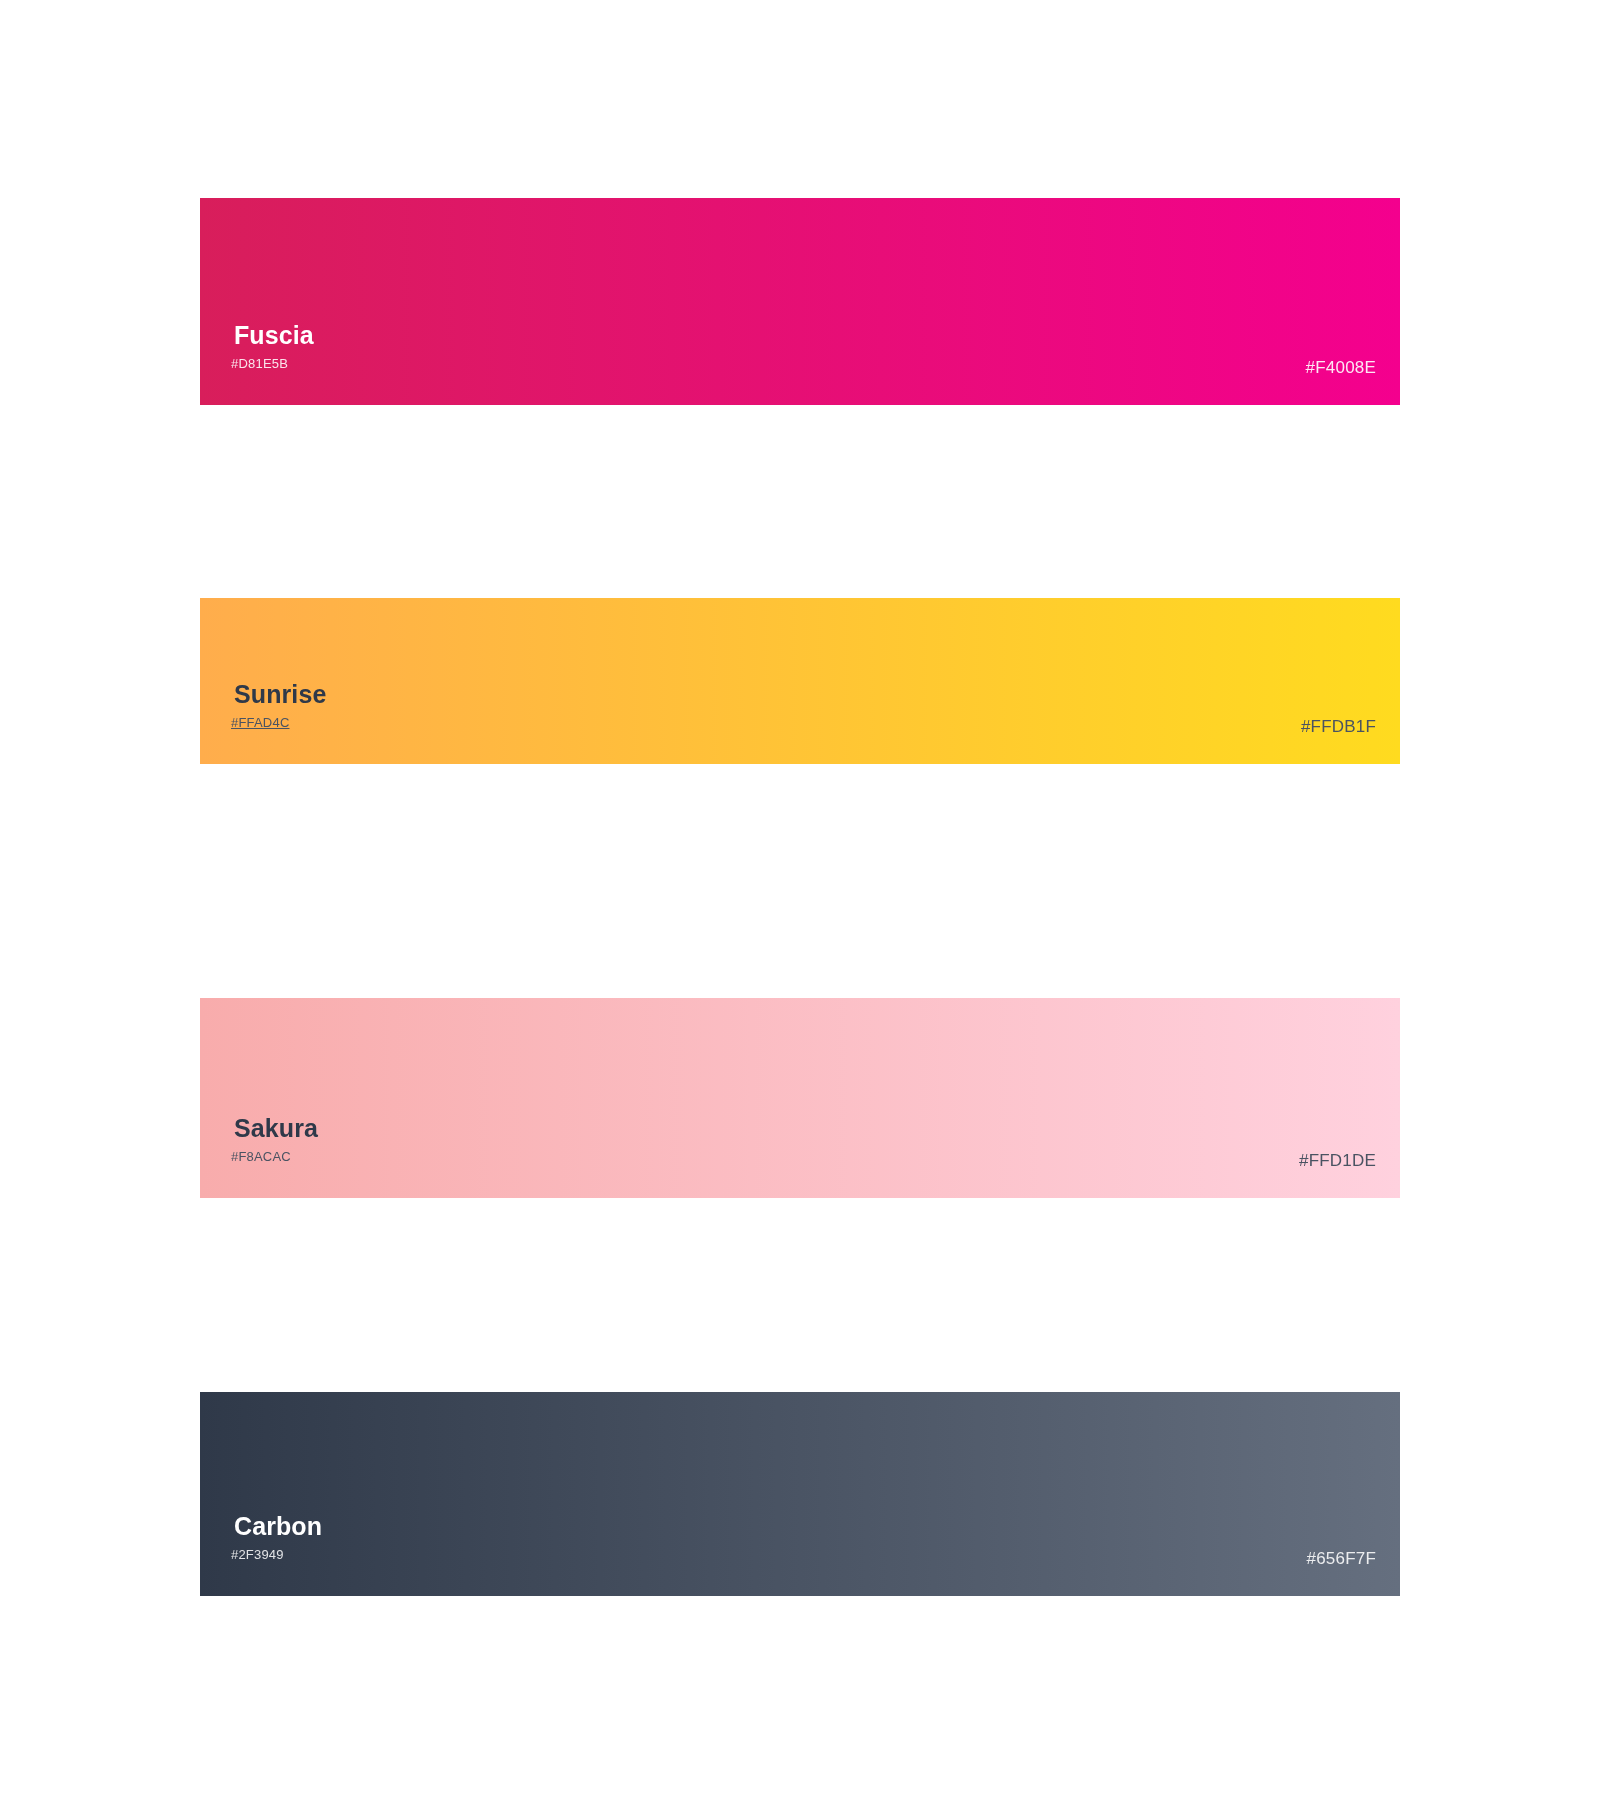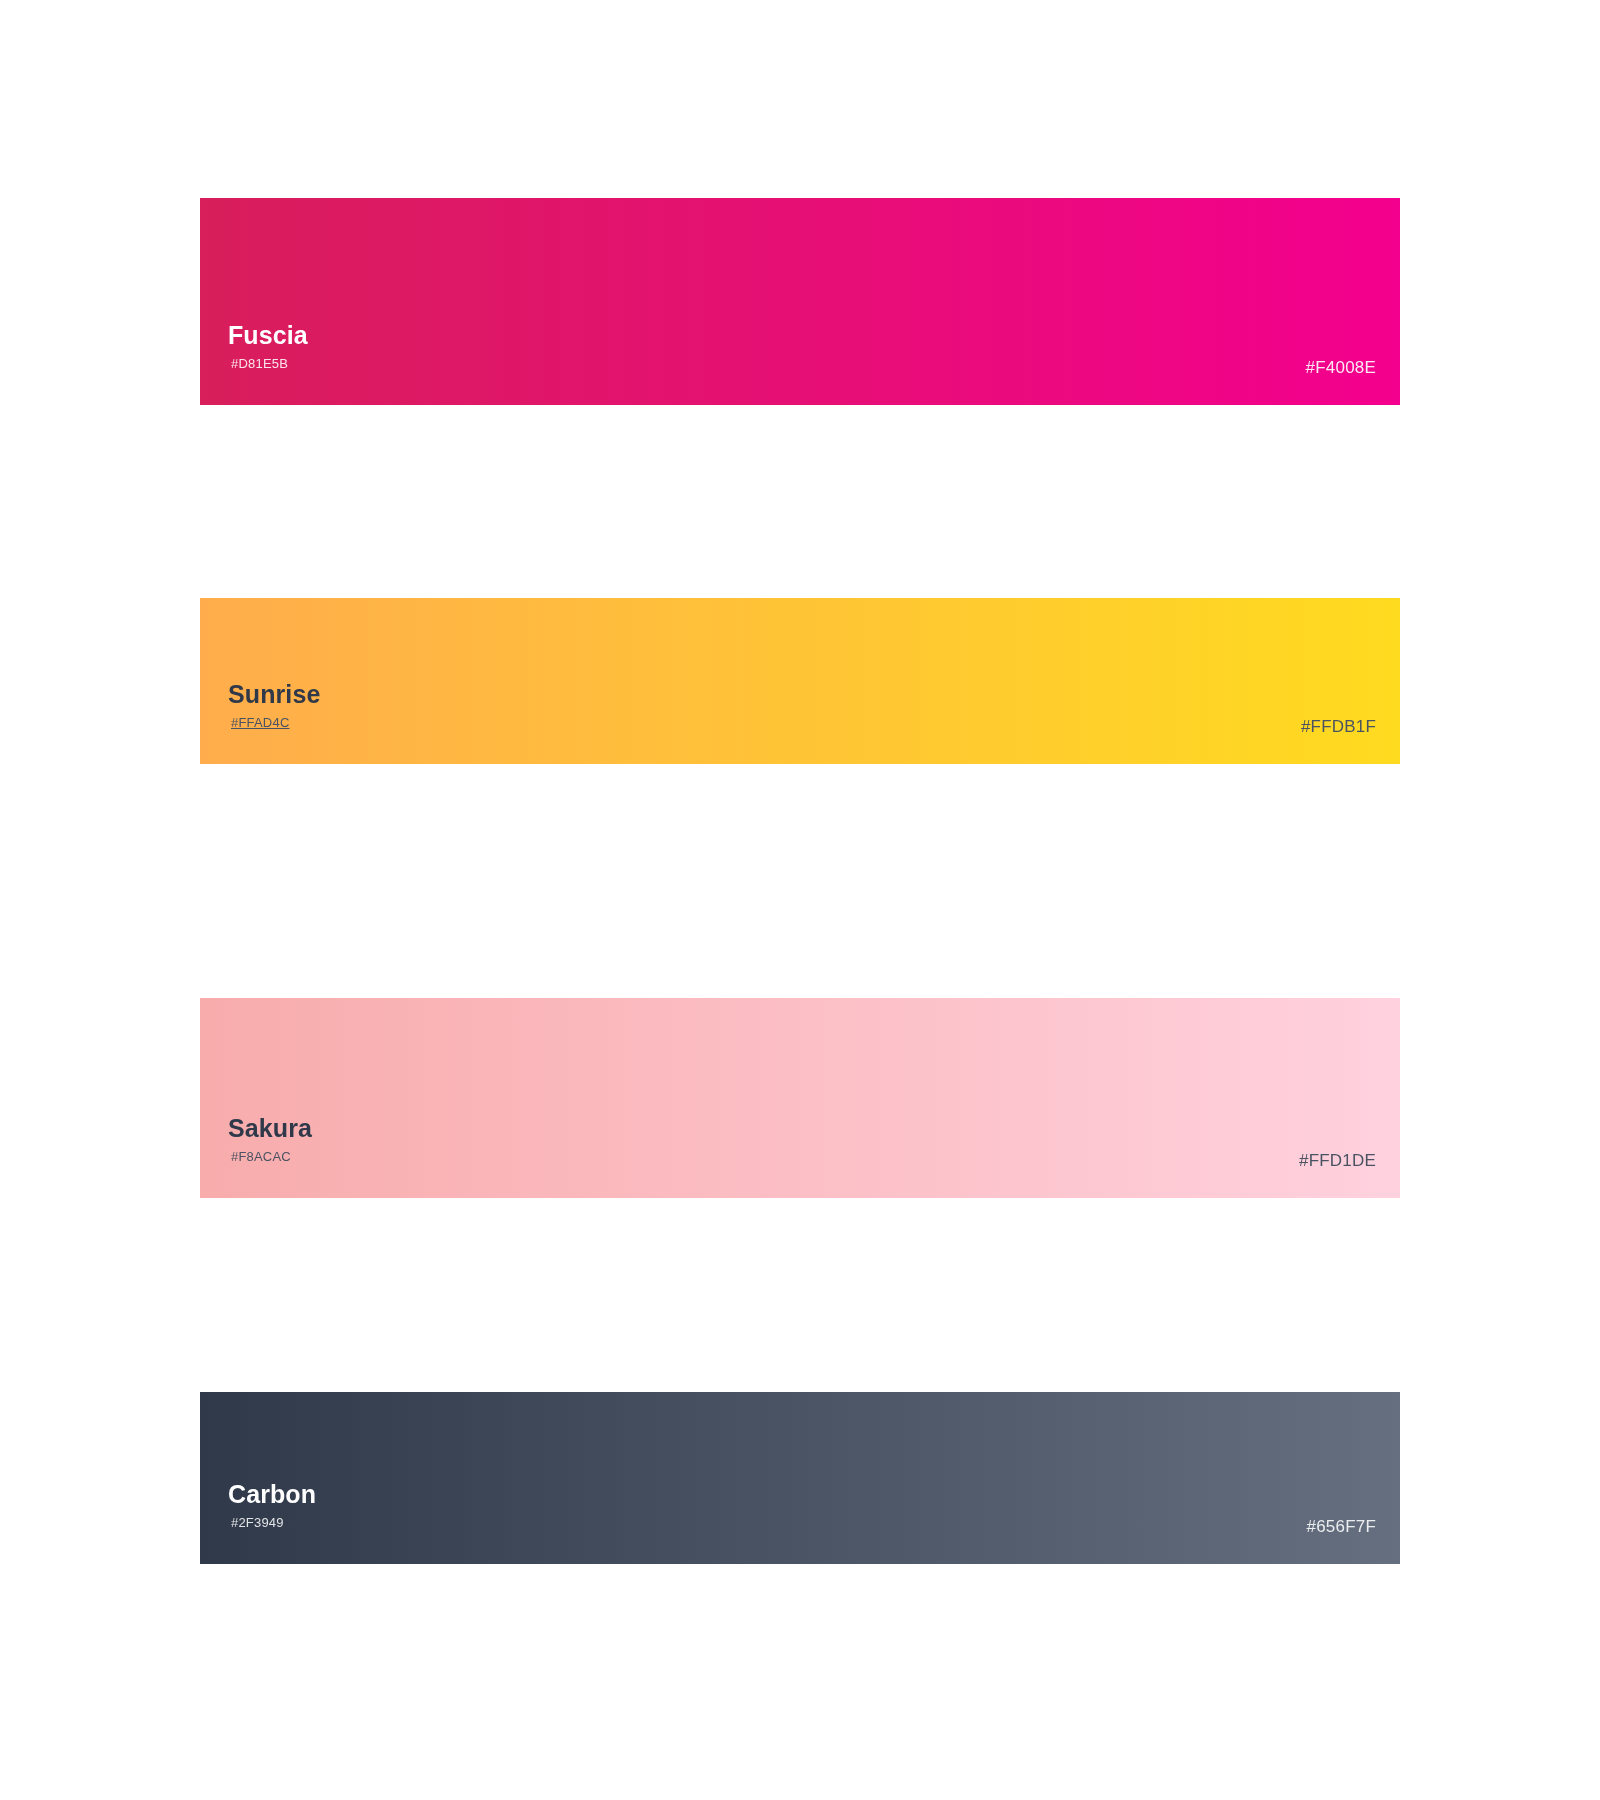--- a/index.html
+++ b/index.html
@@ -27,21 +27,21 @@
     left: 200px;
     width: 1200px;
     box-sizing: border-box;
     overflow: hidden;
   }
 
   
   .swatch.s0 { top: 198px;  height: 207px; }
   .swatch.s1 { top: 598px;  height: 166px; }
   .swatch.s2 { top: 998px;  height: 200px; }
-  .swatch.s3 { top: 1392px; height: 172px; }
+  .swatch.s3 { top: 1392px; height: 204px; }
 
   .swatch-labels {
     position: absolute;
     left: 0;
     right: 0;
     bottom: 0;
     height: 100%;
   }
 
   .label-left {
@@ -49,21 +49,21 @@
     left: 22px;
     bottom: 26px;
     line-height: 1.0;
     user-select: none;
   }
 
   .swatch-name {
     font-size: 25px;
     font-weight: 700;
     letter-spacing: 0.1px;
-    margin: 0 0 7px 6px;
+    margin: 0 0 7px 12px;
     white-space: nowrap;
   }
 
   .swatch-hex-start {
     font-size: 13px;
     font-weight: 400;
     letter-spacing: 0.2px;
     margin: 9px;
     white-space: nowrap;
   }

